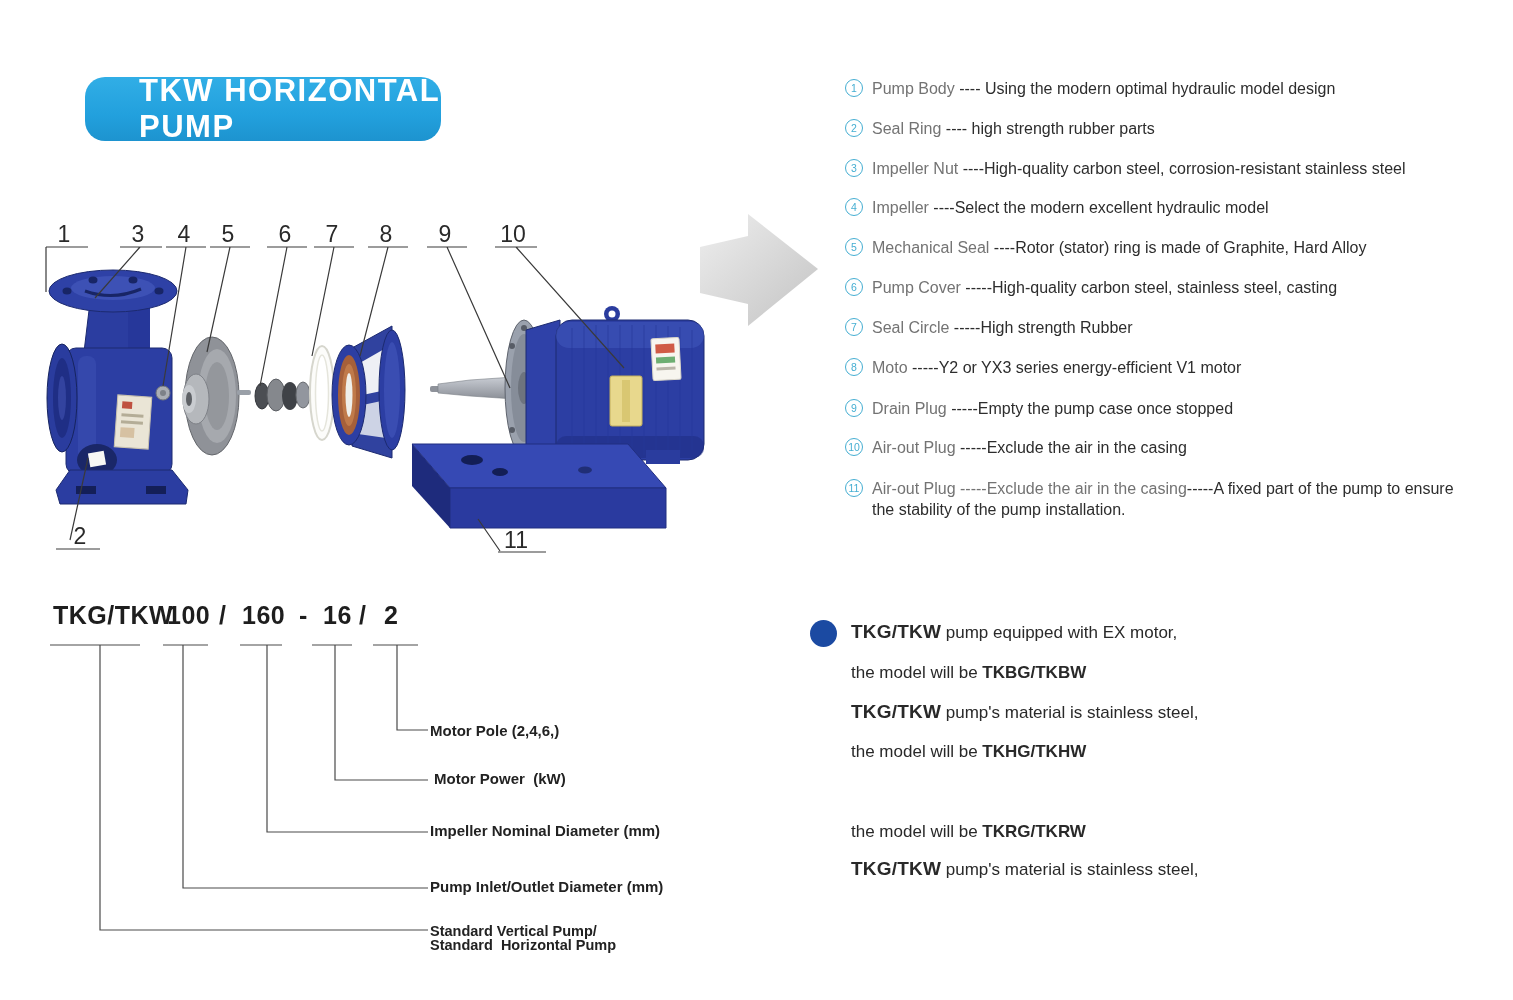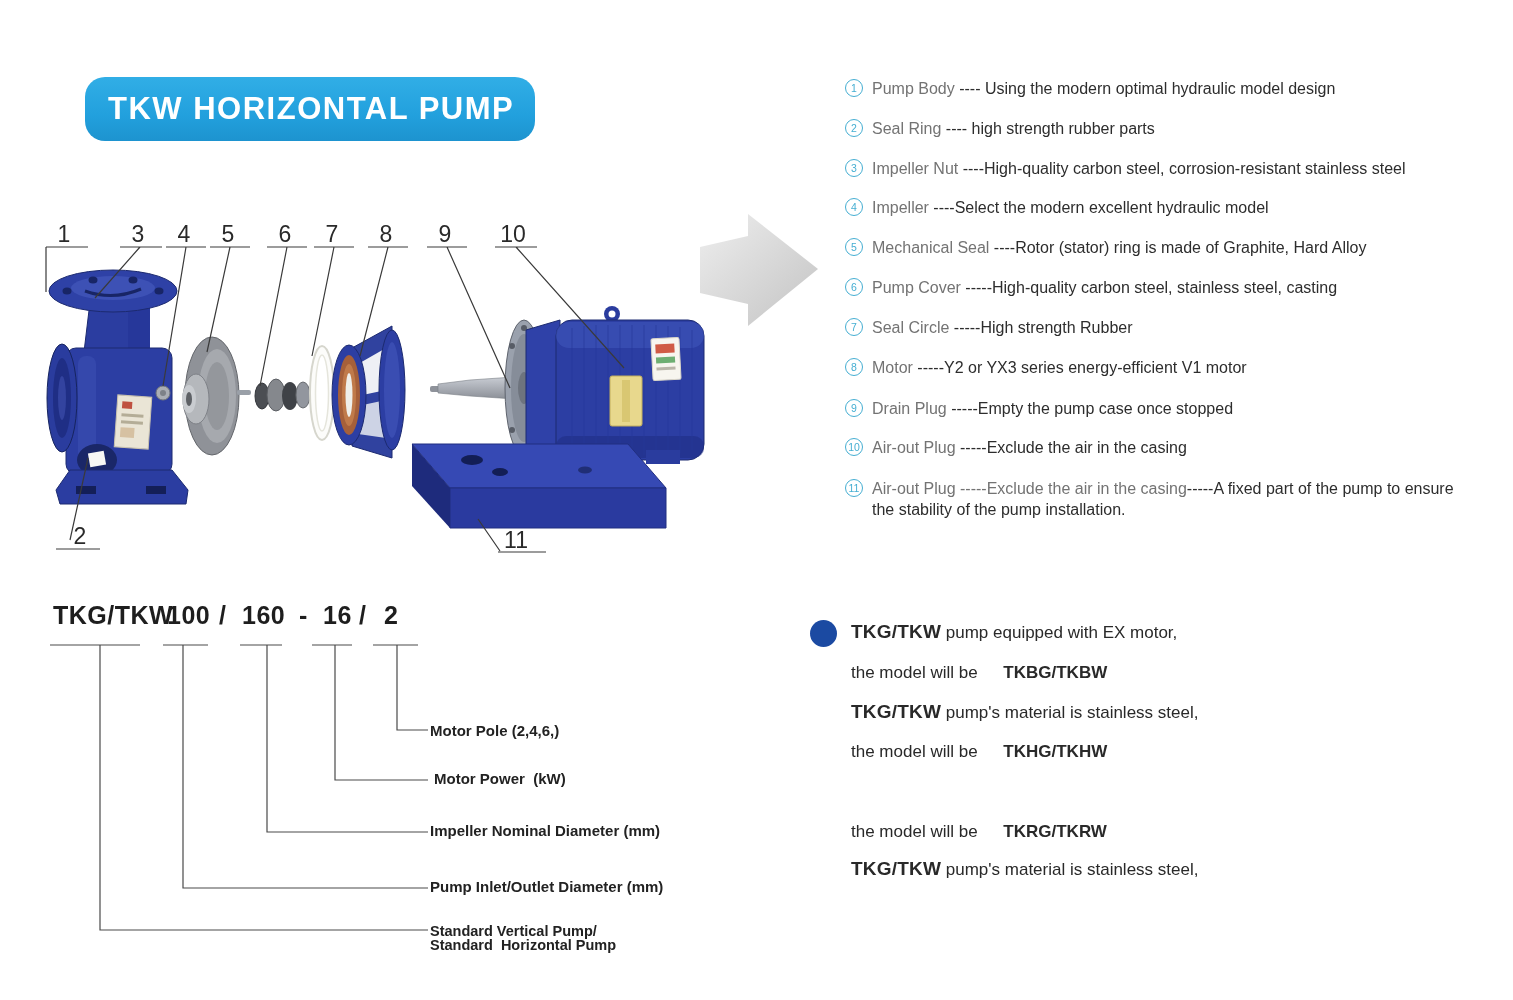--- a/index.html
+++ b/index.html
@@ -1,22 +1,22 @@
 <!DOCTYPE html>
 <html><head>
 <meta charset="utf-8">
 <style>
   html,body{margin:0;padding:0;background:#fff;}
   .page{position:relative;width:1513px;height:1000px;background:#ffffff;overflow:hidden;
         font-family:"Liberation Sans", sans-serif;color:#2d2d2d;}
 
   
-  .banner{position:absolute;left:85px;top:77px;width:450px;height:64px;border-radius:20px;
+  .banner{position:absolute;left:85px;top:77px;width:356px;height:64px;border-radius:20px;
           background:linear-gradient(180deg,#31aee6 0%,#22a0dd 60%,#1d93cf 100%);
-          display:flex;align-items:center;padding-left:23px;box-sizing:border-box;}
+          display:flex;align-items:center;padding-left:54px;box-sizing:border-box;}
   .banner span{color:#ffffff;font-size:31px;font-weight:700;letter-spacing:1.5px;}
 
   
   svg.layer{position:absolute;left:0;top:0;width:1513px;height:1000px;}
   text.co{font-family:"Liberation Sans",sans-serif;font-size:23px;fill:#2a2a2a;}
 
   
   .parts-list{position:absolute;left:845px;top:0;width:640px;height:540px;}
   .pl-row{position:absolute;left:0;width:625px;padding-left:27px;box-sizing:border-box;
           font-size:16px;line-height:21px;color:#2d2d2d;}
@@ -27,21 +27,21 @@
 
   
   .seg{position:absolute;top:601px;font-size:25px;font-weight:700;color:#1e1e1e;letter-spacing:.5px;}
   .mc-label{position:absolute;font-size:15px;font-weight:700;color:#222;white-space:pre-wrap;}
   .mc-label.small{font-size:14.5px;line-height:18px;}
 
   
   .bullet{position:absolute;left:810px;top:620px;width:27px;height:27px;border-radius:50%;background:#1b4aa2;}
   .note-line{position:absolute;left:851px;font-size:17px;color:#292929;white-space:pre-wrap;}
   .note-lead{font-size:19px;font-weight:600;letter-spacing:.2px;}
-  .note-code{font-weight:700;margin-left:21px;}
+  .note-code{font-weight:700;}
   .note-code.big{font-size:21px;letter-spacing:.3px;}
 </style>
 </head>
 <body>
 
 <div class="page">
 
   <div class="banner">
     <span>TKW HORIZONTAL PUMP</span>
   </div>
@@ -201,21 +201,21 @@
   </svg>
 
   <div class="parts-list">
     <div class="pl-row" style="top:78px"><span class="pl-num">1</span><span class="pl-name">Pump Body</span><span class="pl-desc"> ---- Using the modern optimal hydraulic model design</span></div>
     <div class="pl-row" style="top:118px"><span class="pl-num">2</span><span class="pl-name">Seal Ring</span><span class="pl-desc"> ---- high strength rubber parts</span></div>
     <div class="pl-row" style="top:158px"><span class="pl-num">3</span><span class="pl-name">Impeller Nut</span><span class="pl-desc"> ----High-quality carbon steel, corrosion-resistant stainless steel</span></div>
     <div class="pl-row" style="top:197px"><span class="pl-num">4</span><span class="pl-name">Impeller</span><span class="pl-desc"> ----Select the modern excellent hydraulic model</span></div>
     <div class="pl-row" style="top:237px"><span class="pl-num">5</span><span class="pl-name">Mechanical Seal</span><span class="pl-desc"> ----Rotor (stator) ring is made of Graphite, Hard Alloy</span></div>
     <div class="pl-row" style="top:277px"><span class="pl-num">6</span><span class="pl-name">Pump Cover</span><span class="pl-desc"> -----High-quality carbon steel, stainless steel, casting</span></div>
     <div class="pl-row" style="top:317px"><span class="pl-num">7</span><span class="pl-name">Seal Circle</span><span class="pl-desc"> -----High strength Rubber</span></div>
-    <div class="pl-row" style="top:357px"><span class="pl-num">8</span><span class="pl-name">Motor</span><span class="pl-desc"> -----Y2 or YX3 series energy-efficient V1 motor</span></div>
+    <div class="pl-row" style="top:357px"><span class="pl-num">8</span><span class="pl-name">Moto</span><span class="pl-desc"> -----Y2 or YX3 series energy-efficient V1 motor</span></div>
     <div class="pl-row" style="top:398px"><span class="pl-num">9</span><span class="pl-name">Drain Plug</span><span class="pl-desc"> -----Empty the pump case once stopped</span></div>
     <div class="pl-row" style="top:437px"><span class="pl-num">10</span><span class="pl-name">Air-out Plug</span><span class="pl-desc"> -----Exclude the air in the casing</span></div>
     <div class="pl-row" style="top:478px"><span class="pl-num">11</span><span class="pl-name">Air-out Plug -----Exclude the air in the casing</span><span class="pl-desc">-----A fixed part of the pump to ensure the stability of the pump installation.</span></div>
   </div>
 
   <span class="seg" style="left:53px">TKG/TKW</span>
   <span class="seg" style="left:167px">100</span>
   <span class="seg" style="left:219px">/</span>
   <span class="seg" style="left:242px">160</span>
   <span class="seg" style="left:299px">-</span>

